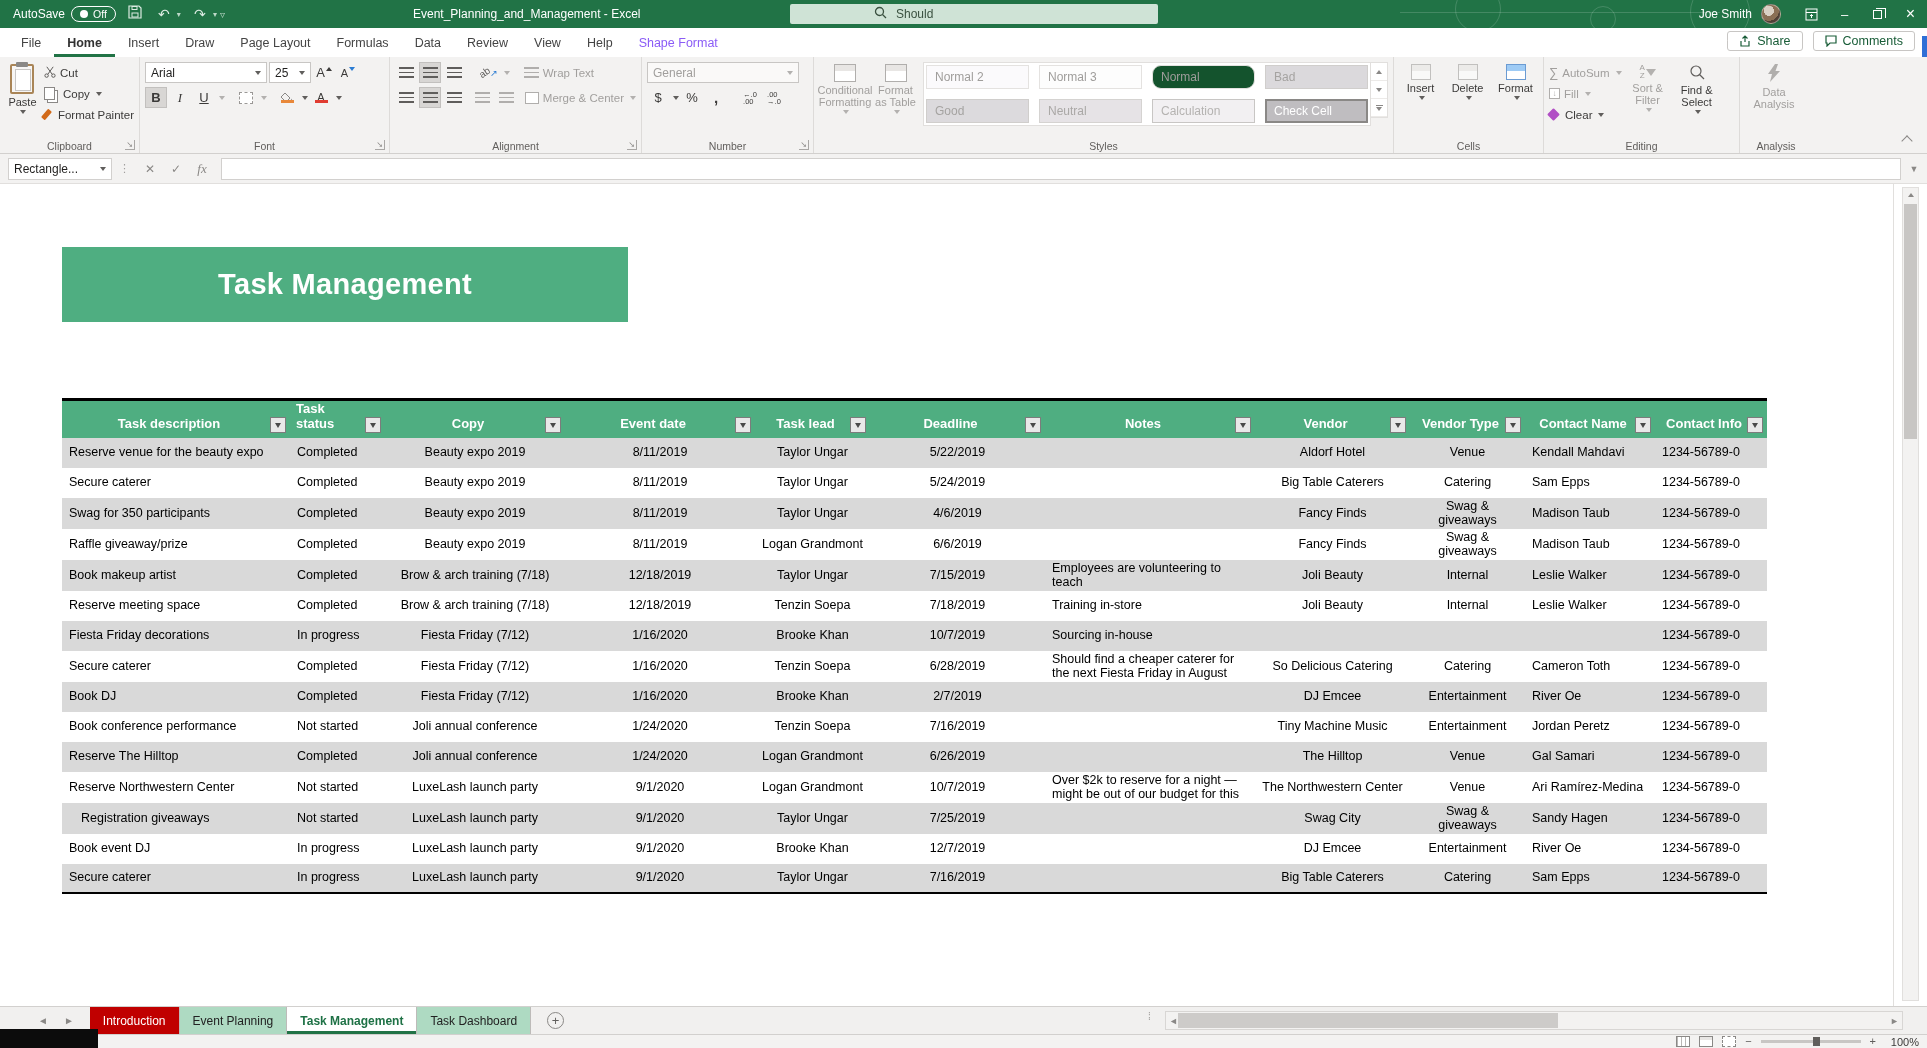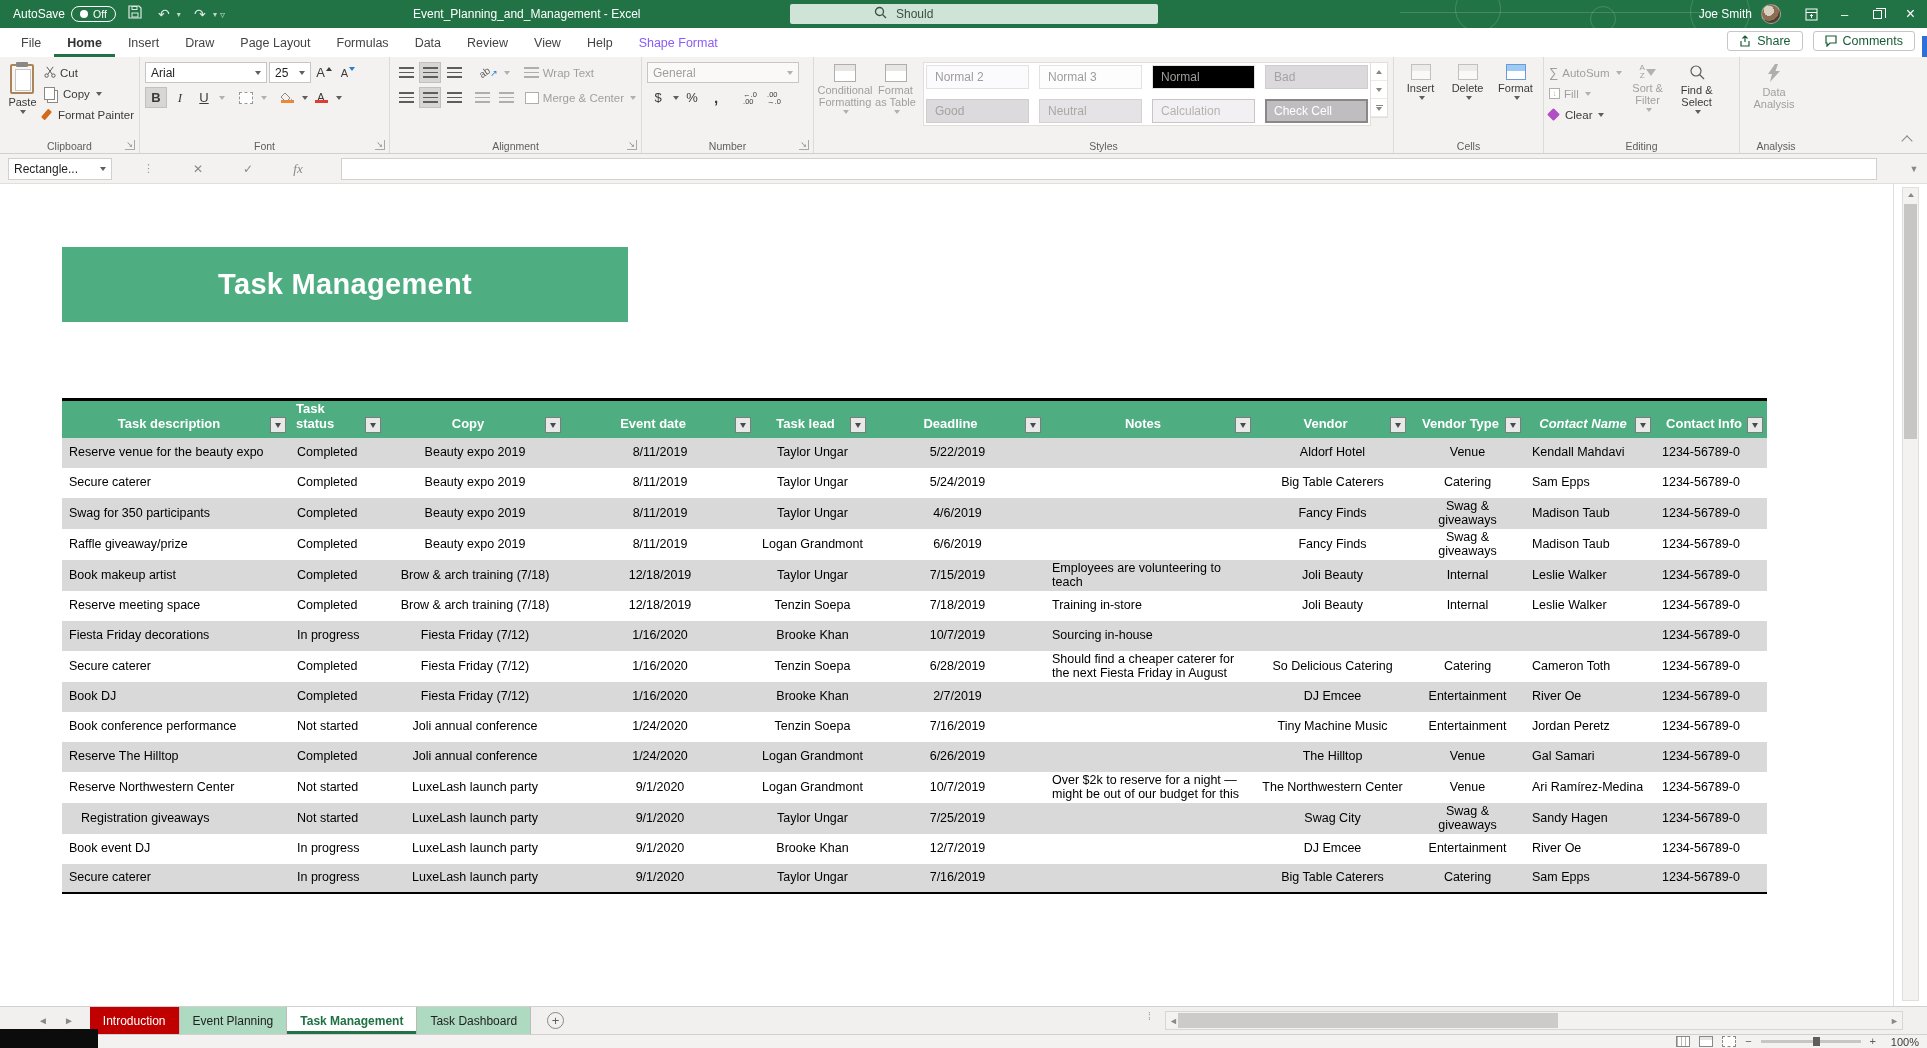--- a/index.html
+++ b/index.html
@@ -75,21 +75,21 @@
   .stylebox.sel { outline:2px solid #8a8886; outline-offset:-2px; }
   .scrollstrip { width:17px; border:1px solid #e1dfdd; border-left:none; display:flex; flex-direction:column; }
   .scrollstrip div { height:18px; display:flex; align-items:center; justify-content:center; background:#fff; border-bottom:1px solid #eceae8; }
   .tri-up { width:0;height:0;border-left:3.5px solid transparent;border-right:3.5px solid transparent;border-bottom:4.5px solid #8a8886; }
   .tri-dn { width:0;height:0;border-left:3.5px solid transparent;border-right:3.5px solid transparent;border-top:4.5px solid #8a8886; }
   .tri-more { width:7px; height:6px; border-top:1.5px solid #8a8886; position:relative; }
   .tri-more:after { content:""; position:absolute; top:1px; left:0; width:0;height:0;border-left:3.5px solid transparent;border-right:3.5px solid transparent;border-top:4px solid #8a8886; }
   .collapse-chevron { position:absolute; right:16px; bottom:8px; width:8px; height:8px; border-left:1.5px solid #8a8886; border-top:1.5px solid #8a8886; transform:rotate(45deg); }
 
   
-  .formularow { height:30px; background:#f3f2f1; display:flex; align-items:center; flex:0 0 auto; border-bottom:1px solid #e1dfdd;gap:24px; }
+  .formularow { height:30px; background:#f3f2f1; display:flex; align-items:center; flex:0 0 auto; border-bottom:1px solid #e1dfdd; }
   .namebox { width:104px; height:22px; margin-left:8px; background:#fff; border:1px solid #d2d0ce; display:flex; align-items:center; justify-content:space-between; padding:0 5px; font-size:12px; color:#201f1e; }
   .fdots { color:#a19f9d; font-size:11px; padding:0 7px; }
   .fbtn { width:26px; text-align:center; color:#8a8886; font-size:12px; }
   .fx { font-style:italic; font-family:"Liberation Serif","DejaVu Serif",serif; font-size:13px; }
   .fxinput { flex:1; height:22px; background:#fff; border:1px solid #d2d0ce; margin:0 4px 0 6px; }
   .fexpand { width:18px; text-align:center; color:#8a8886; font-size:9px; margin-right:4px; }
 
   
   .sheet { flex:1 1 auto; position:relative; background:#fff; overflow:hidden; }
   .titlebox { position:absolute; left:62px; top:63px; width:566px; height:75px; background:#4fae81; color:#fff; display:flex; align-items:center; justify-content:center; font-size:29px; font-weight:700; letter-spacing:.3px; }
@@ -391,21 +391,21 @@
         </div>
         <div class="bigbtn dis twoline">
           <span class="icbox" style="width:22px;height:18px;border-color:#b0aeac"></span>
           <span>Format as Table</span>
             <i class="dd dis2"></i>
         </div>
         <div class="gallery-wrap">
           <div class="gallery">
               <div class="stylebox" style="background: rgb(251, 250, 252); color: rgb(159, 157, 155); border-color: rgb(228, 226, 224);">Normal 2</div>
               <div class="stylebox" style="background: rgb(253, 253, 253); color: rgb(159, 157, 155); border-color: rgb(228, 226, 224);">Normal 3</div>
-              <div class="stylebox" style="background: #000000; color: rgb(159, 157, 155); border-color: rgb(228, 226, 224);">Normal</div>
+              <div class="stylebox" style="background: #14532d; color: rgb(159, 157, 155); border-color: rgb(228, 226, 224); border-radius: 9px;">Normal</div>
               <div class="stylebox" style="background: rgb(219, 217, 220); color: rgb(165, 163, 161); border-color: rgb(208, 206, 204);">Bad</div>
               <div class="stylebox" style="background: rgb(220, 218, 221); color: rgb(165, 163, 161); border-color: rgb(208, 206, 204);">Good</div>
               <div class="stylebox" style="background: rgb(230, 227, 230); color: rgb(170, 168, 166); border-color: rgb(213, 211, 209);">Neutral</div>
               <div class="stylebox" style="background: rgb(242, 240, 242); color: rgb(181, 179, 177); border-color: rgb(200, 198, 196);">Calculation</div>
               <div class="stylebox sel" style="background: rgb(191, 189, 192); color: rgb(255, 255, 255); border-color: rgb(138, 136, 134);">Check Cell</div>
             </div>
           <div class="scrollstrip">
             <div>
                 <span class="tri-up"></span>
               </div>
@@ -558,21 +558,21 @@
             <span class="filterbtn">
               <span class="tri"></span>
             </span>
           </div>
           <div class="hcell" style="width: 115px;">
             <span>Vendor Type</span>
             <span class="filterbtn">
               <span class="tri"></span>
             </span>
           </div>
-          <div class="hcell" style="width: 130px; font-style: italic;">
+          <div class="hcell" style="width: 130px;">
             <span>Contact Name</span>
             <span class="filterbtn">
               <span class="tri"></span>
             </span>
           </div>
           <div class="hcell" style="width: 112px;">
             <span>Contact Info</span>
             <span class="filterbtn">
               <span class="tri"></span>
             </span>

